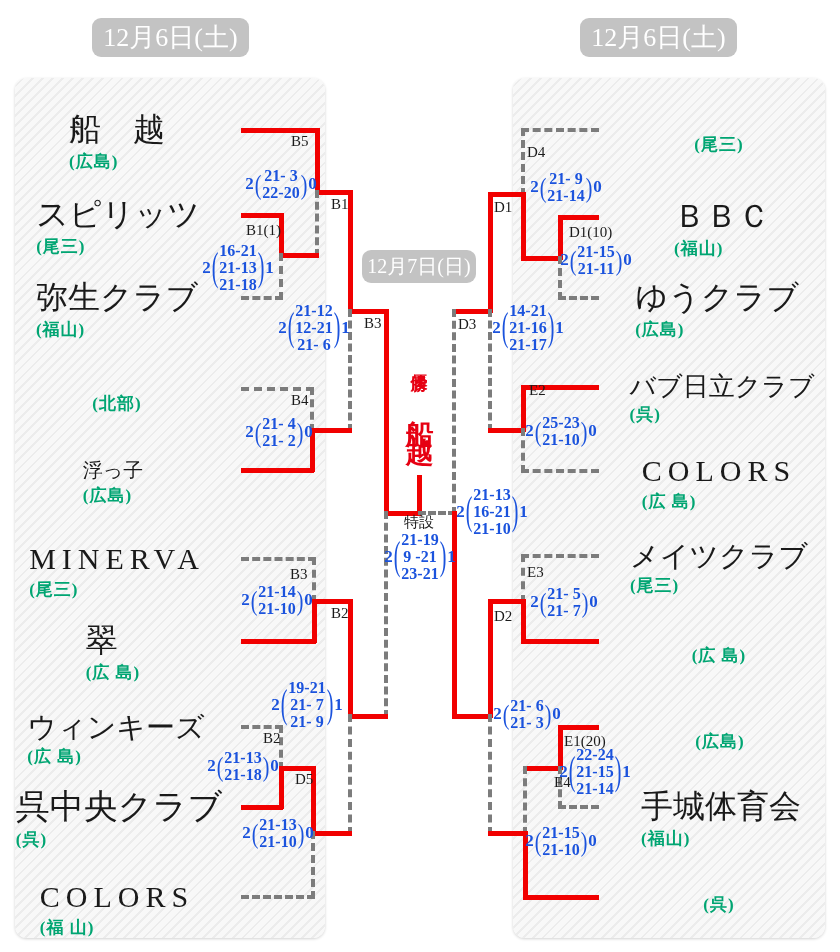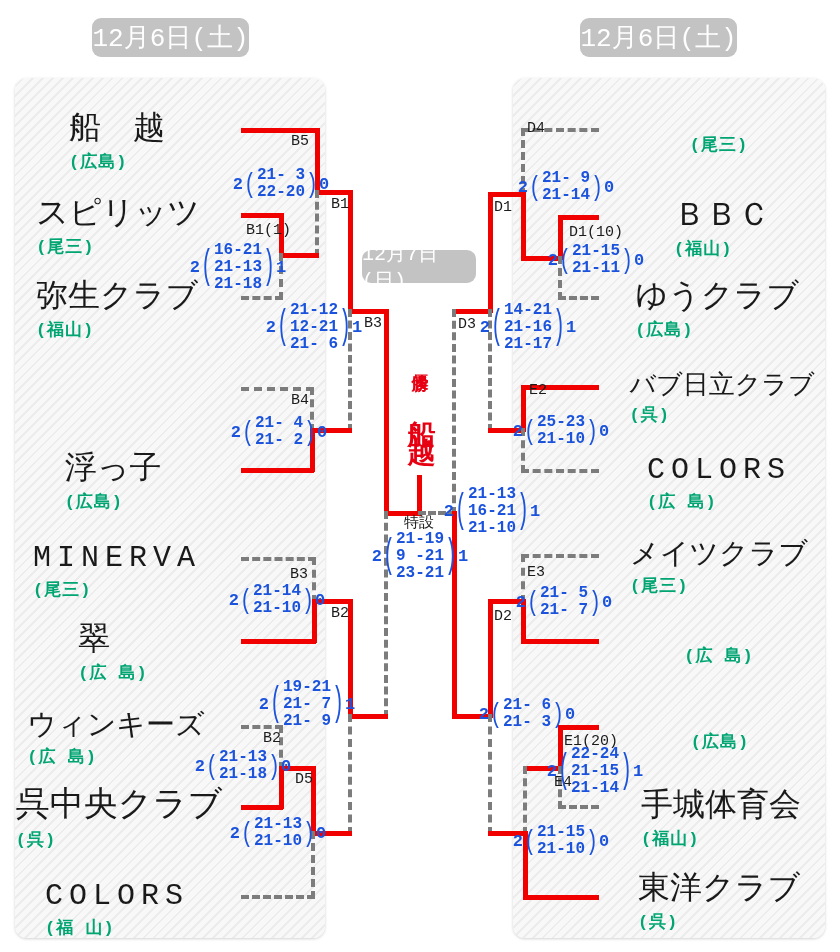--- a/index.html
+++ b/index.html
@@ -1,17 +1,17 @@
 <!DOCTYPE html>
 <html style="--win: #f10000; --lose: #7c7c7c; --score: #1b53dd; --region: #00a572; --name: #1a1a1a; --label: #1b1b1b; --champ: #e60012; --badge: #c3c3c3;"><head>
 <meta charset="utf-8">
 <style>
   html,body{margin:0;padding:0;background:#ffffff;}
   #cv{position:relative;width:840px;height:952px;overflow:hidden;background:#fff;
-      font-family:Liberation Mono, monospace;}
+      font-family:Liberation Serif, serif;}
   .panel{position:absolute;top:78px;height:860px;border-radius:12px;
       background:repeating-linear-gradient(135deg,#f8f8f8 0px,#f8f8f8 5px,#ececec 5px,#ececec 7px);
       box-shadow:0 1px 3px rgba(0,0,0,0.18);}
   #panel-left{left:15px;width:310px;}
   #panel-right{left:513px;width:312px;}
   .badge{position:absolute;background:var(--badge);color:#ffffff;border-radius:9px;
       display:flex;align-items:center;justify-content:center;font-weight:400;}
   #date-left{left:92px;top:18px;width:157px;height:39px;font-size:26px;}
   #date-right{left:580px;top:18px;width:157px;height:39px;font-size:26px;}
   #date-center{left:362px;top:250px;width:114px;height:33px;font-size:20px;}
@@ -133,23 +133,24 @@
       </div>
       <div class="team" style="left: 118px; top: 228px;">
         <div class="tname" style="font-size: 32px;">スピリッツ</div>
         <div class="tregion">(尾三)</div>
       </div>
       <div class="team" style="left: 117px; top: 311px;">
         <div class="tname" style="font-size: 32px;">弥生クラブ</div>
         <div class="tregion">(福山)</div>
       </div>
       <div class="team" style="left: 117px; top: 402px;">
+        <div class="tregion">(北部)</div>
       </div>
       <div class="team" style="left: 113px; top: 483px;">
-        <div class="tname" style="font-size: 32px;">浮っ子</div>
+        <div class="tname" style="font-size: 20px;">浮っ子</div>
         <div class="tregion">(広島)</div>
       </div>
       <div class="team" style="left: 117px; top: 572px;">
         <div class="tname" style="font-size: 30px; letter-spacing: 6px;">MINERVA</div>
         <div class="tregion">(尾三)</div>
       </div>
       <div class="team" style="left: 113px; top: 654px;">
         <div class="tname" style="font-size: 32px;">翠</div>
         <div class="tregion">(広 島)</div>
       </div>
@@ -192,35 +193,34 @@
         <div class="tregion">(広 島)</div>
       </div>
       <div class="team" style="left: 720px; top: 740px;">
         <div class="tregion">(広島)</div>
       </div>
       <div class="team" style="left: 721px; top: 820px;">
         <div class="tname" style="font-size: 32px;">手城体育会</div>
         <div class="tregion">(福山)</div>
       </div>
       <div class="team" style="left: 719px; top: 903px;">
-        <div class="tname" style="font-size: 32px;">東洋クラブ</div>
         <div class="tregion">(呉)</div>
       </div>
     </div>
   <div id="labels-layer">
       <div class="mlabel" style="left: 291px; top: 133px;">B5</div>
       <div class="mlabel" style="left: 331px; top: 196px;">B1</div>
       <div class="mlabel" style="left: 246px; top: 222px;">B1(1)</div>
       <div class="mlabel" style="left: 364px; top: 315px;">B3</div>
       <div class="mlabel" style="left: 291px; top: 392px;">B4</div>
       <div class="mlabel" style="left: 290px; top: 566px;">B3</div>
       <div class="mlabel" style="left: 331px; top: 605px;">B2</div>
       <div class="mlabel" style="left: 263px; top: 730px;">B2</div>
       <div class="mlabel" style="left: 295px; top: 771px;">D5</div>
-      <div class="mlabel" style="left: 527px; top: 120px;">D4</div>
+      <div class="mlabel" style="left: 527px; top: 144px;">D4</div>
       <div class="mlabel" style="left: 494px; top: 199px;">D1</div>
       <div class="mlabel" style="left: 569px; top: 224px;">D1(10)</div>
       <div class="mlabel" style="left: 458px; top: 316px;">D3</div>
       <div class="mlabel" style="left: 529px; top: 382px;">E2</div>
       <div class="mlabel" style="left: 527px; top: 564px;">E3</div>
       <div class="mlabel" style="left: 494px; top: 608px;">D2</div>
       <div class="mlabel" style="left: 564px; top: 733px;">E1(20)</div>
       <div class="mlabel" style="left: 554px; top: 774px;">E4</div>
     </div>
   <div id="scores-layer">

